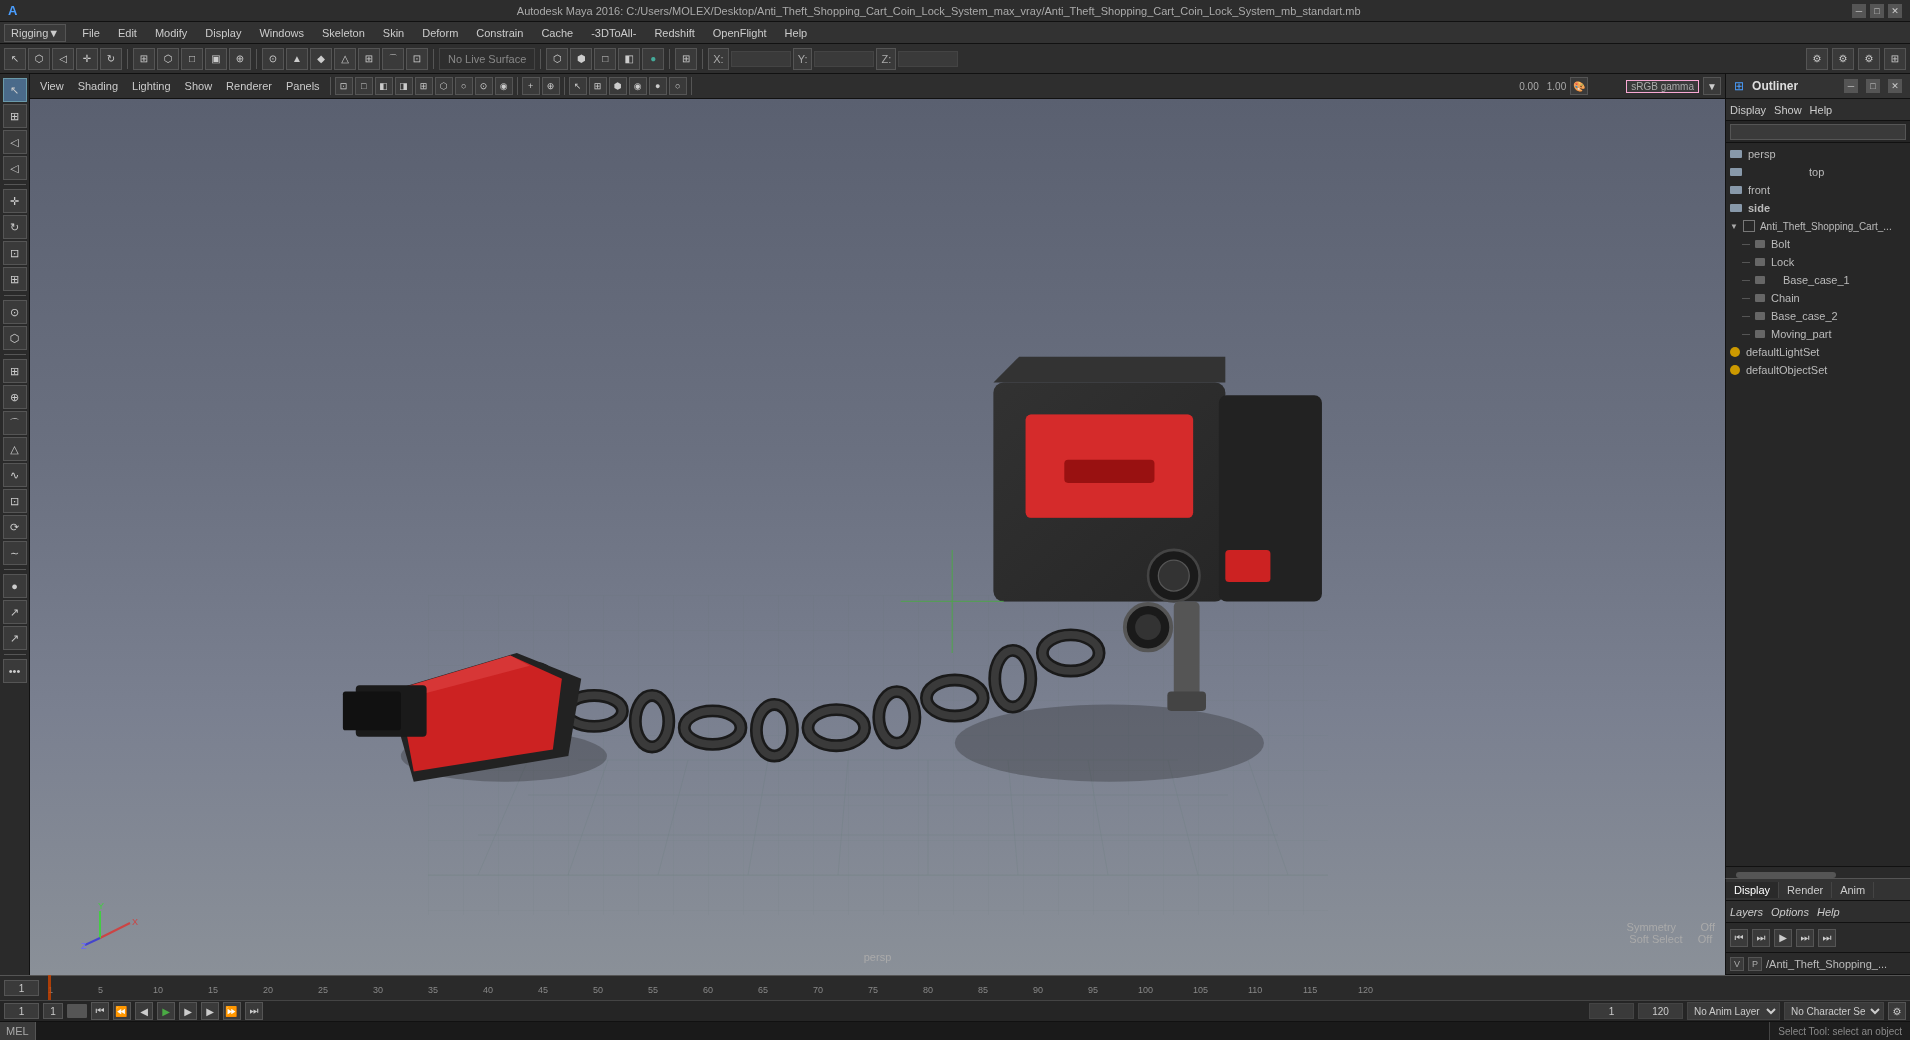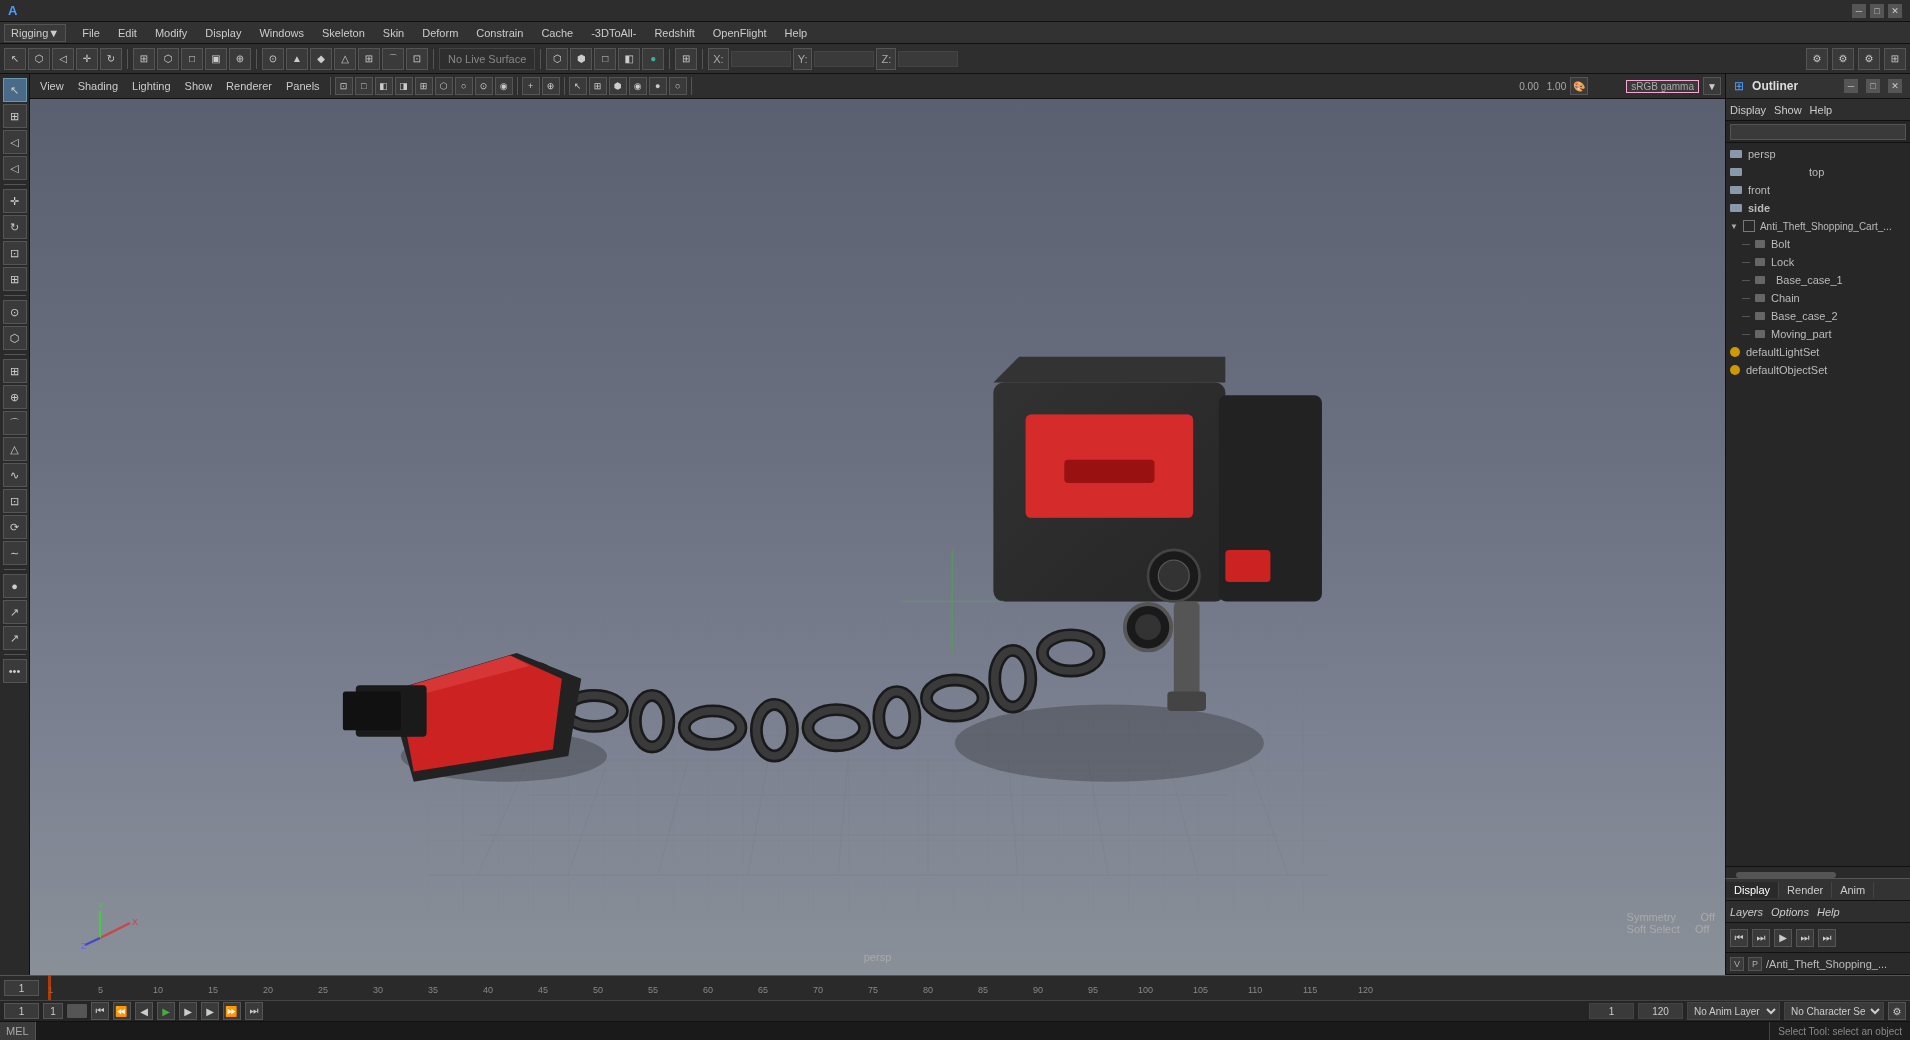--- a/index.html
+++ b/index.html
@@ -217,25 +217,25 @@
       bottom: 12px;
       left: 50%;
       transform: translateX(-50%);
       font-size: 11px;
       color: #aaa;
     }
 
     
     #symmetry-info {
       position: absolute;
-      bottom: 40px;
+      bottom: 30px;
       right: 10px;
       font-size: 11px;
       color: #aaa;
-      text-align: left;
+      text-align: center;
     }
 
     
     #axis-indicator {
       position: absolute;
       bottom: 20px;
       left: 50px;
       font-size: 10px;
       color: #888;
     }
@@ -495,20 +495,21 @@
       font-size: 10px;
       height: 18px;
       padding: 0 2px;
     }
   </style>
 </head>
 <body>
 
 <div id="title-bar">
   <span style="font-size:13px; color:#4a9eff; font-weight:bold; margin-right:8px;">A</span>
+  <span class="title-text">Autodesk Maya 2016: C:/Users/MOLEX/Desktop/Anti_Theft_Shopping_Cart_Coin_Lock_System_max_vray/Anti_Theft_Shopping_Cart_Coin_Lock_System_mb_standart.mb</span>
   <div class="win-controls">
     <div class="win-btn">─</div>
     <div class="win-btn">□</div>
     <div class="win-btn">✕</div>
   </div>
 </div>
 
 <div id="menu-bar">
   <div id="rigging-dropdown">
     <span>Rigging</span>
@@ -836,21 +837,21 @@
 
         <div class="tree-item indent1">
           <div style="width:8px;height:1px;background:#555;margin-right:2px;"></div>
           <div style="width:10px;height:8px;background:#666;border-radius:1px;flex-shrink:0;"></div>
           <span style="margin-left:3px;">Lock</span>
         </div>
 
         <div class="tree-item indent1">
           <div style="width:8px;height:1px;background:#555;margin-right:2px;"></div>
           <div style="width:10px;height:8px;background:#666;border-radius:1px;flex-shrink:0;"></div>
-          <span style="margin-left:8px;">Base_case_1</span>
+          <span style="margin-left:15px;">Base_case_1</span>
         </div>
 
         <div class="tree-item indent1">
           <div style="width:8px;height:1px;background:#555;margin-right:2px;"></div>
           <div style="width:10px;height:8px;background:#666;border-radius:1px;flex-shrink:0;"></div>
           <span style="margin-left:3px;">Chain</span>
         </div>
 
         <div class="tree-item indent1">
           <div style="width:8px;height:1px;background:#555;margin-right:2px;"></div>

